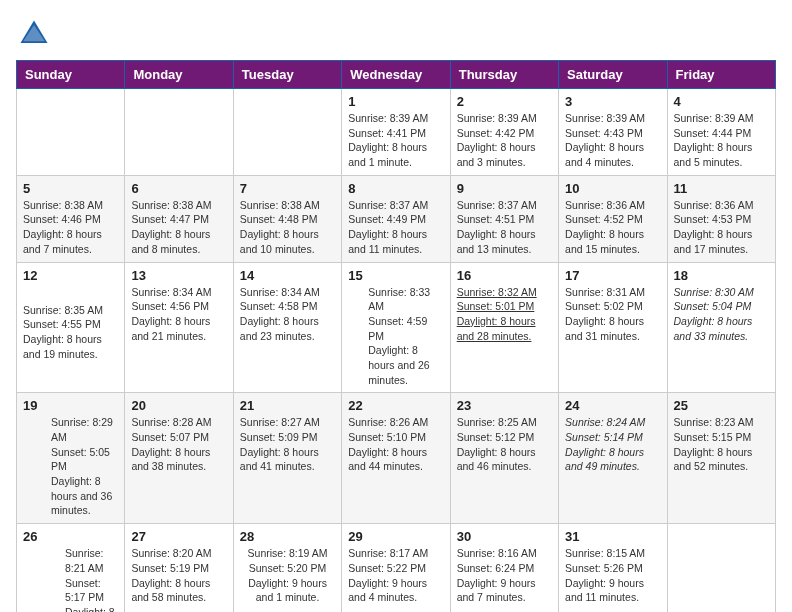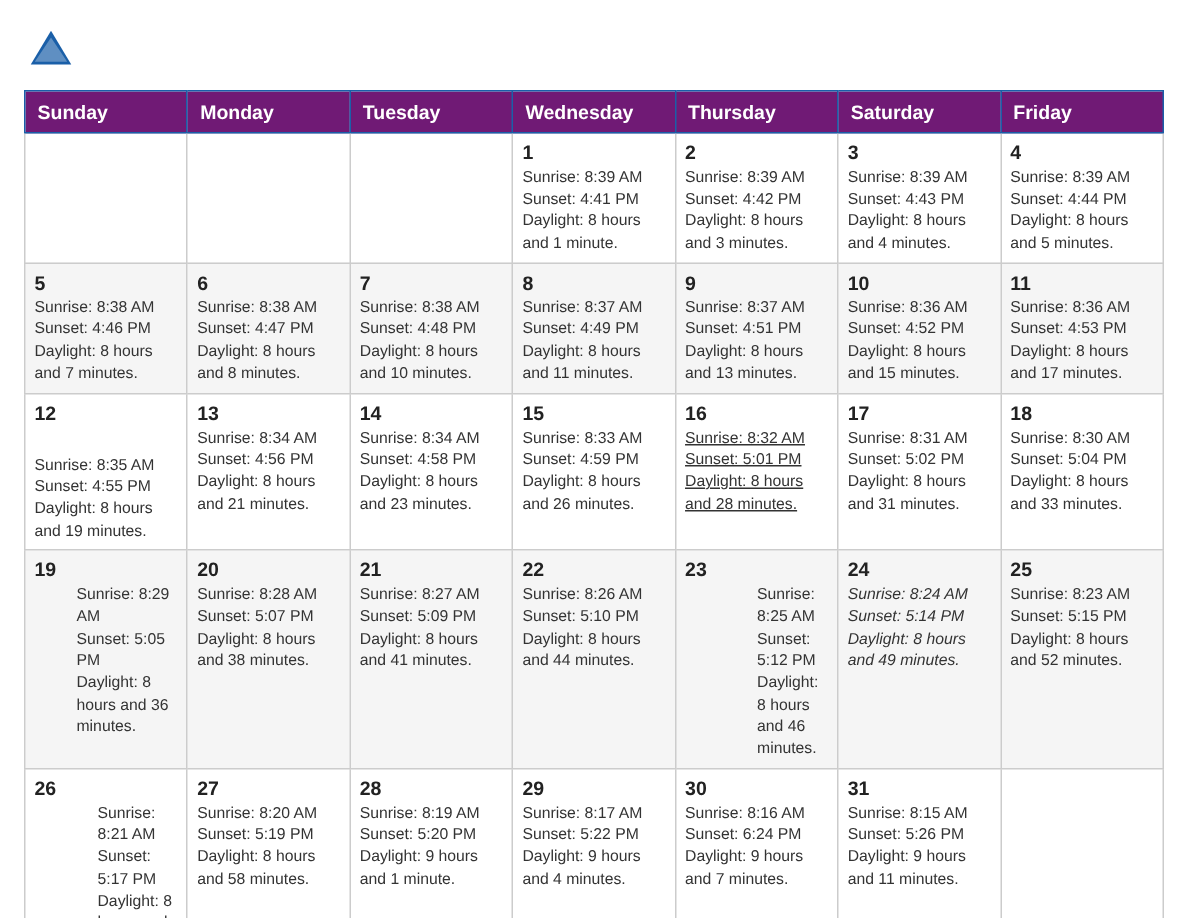--- a/index.html
+++ b/index.html
@@ -215,39 +215,39 @@
 Daylight: 8 hours and 21 minutes.</div>
         </td>
         <td>
           <span class="day-number">14</span>
           <div class="day-info" style="white-space: pre-line;">Sunrise: 8:34 AM
 Sunset: 4:58 PM
 Daylight: 8 hours and 23 minutes.</div>
         </td>
         <td>
           <span class="day-number">15</span>
-          <div class="day-info" style="white-space: pre-line;">Sunrise: 8:33 AM
+          <div class="day-info" style="white-space: pre-line; margin-left: 20px;">Sunrise: 8:33 AM
 Sunset: 4:59 PM
 Daylight: 8 hours and 26 minutes.</div>
         </td>
         <td>
           <span class="day-number">16</span>
           <div class="day-info" style="white-space: pre-line; text-decoration: underline;">Sunrise: 8:32 AM
 Sunset: 5:01 PM
 Daylight: 8 hours and 28 minutes.</div>
         </td>
         <td>
           <span class="day-number">17</span>
           <div class="day-info" style="white-space: pre-line;">Sunrise: 8:31 AM
 Sunset: 5:02 PM
 Daylight: 8 hours and 31 minutes.</div>
         </td>
         <td>
           <span class="day-number">18</span>
-          <div class="day-info" style="white-space: pre-line;">Sunrise: 8:30 AM
+          <div class="day-info" style="white-space: pre-line; font-style: italic;">Sunrise: 8:30 AM
 Sunset: 5:04 PM
 Daylight: 8 hours and 33 minutes.</div>
         </td>
       </tr>
       <tr>
         <td>
           <span class="day-number">19</span>
           <div class="day-info" style="white-space: pre-line; margin-left: 28px;">Sunrise: 8:29 AM
 Sunset: 5:05 PM
 Daylight: 8 hours and 36 minutes.</div>
@@ -265,21 +265,21 @@
 Daylight: 8 hours and 41 minutes.</div>
         </td>
         <td>
           <span class="day-number">22</span>
           <div class="day-info" style="white-space: pre-line;">Sunrise: 8:26 AM
 Sunset: 5:10 PM
 Daylight: 8 hours and 44 minutes.</div>
         </td>
         <td>
           <span class="day-number">23</span>
-          <div class="day-info" style="white-space: pre-line; margin-left: 48px;">Sunrise: 8:25 AM
+          <div class="day-info" style="white-space: pre-line;">Sunrise: 8:25 AM
 Sunset: 5:12 PM
 Daylight: 8 hours and 46 minutes.</div>
         </td>
         <td>
           <span class="day-number">24</span>
           <div class="day-info" style="white-space: pre-line; font-style: italic;">Sunrise: 8:24 AM
 Sunset: 5:14 PM
 Daylight: 8 hours and 49 minutes.</div>
         </td>
         <td>
@@ -297,21 +297,21 @@
 Daylight: 8 hours and 55 minutes.</div>
         </td>
         <td>
           <span class="day-number">27</span>
           <div class="day-info" style="white-space: pre-line;">Sunrise: 8:20 AM
 Sunset: 5:19 PM
 Daylight: 8 hours and 58 minutes.</div>
         </td>
         <td>
           <span class="day-number">28</span>
-          <div class="day-info" style="white-space: pre-line;">Sunrise: 8:19 AM
+          <div class="day-info" style="white-space: pre-line; text-align: center;">Sunrise: 8:19 AM
 Sunset: 5:20 PM
 Daylight: 9 hours and 1 minute.</div>
         </td>
         <td>
           <span class="day-number">29</span>
           <div class="day-info" style="white-space: pre-line;">Sunrise: 8:17 AM
 Sunset: 5:22 PM
 Daylight: 9 hours and 4 minutes.</div>
         </td>
         <td>

